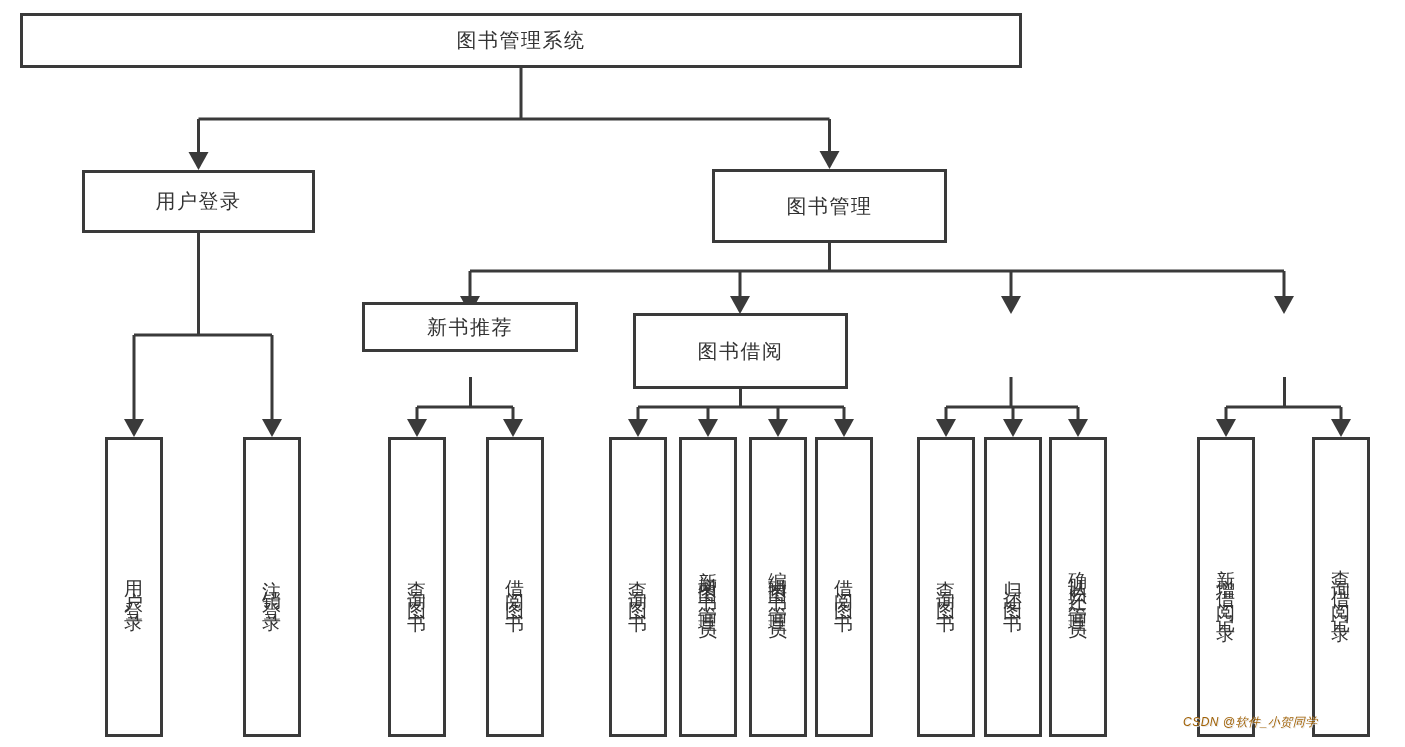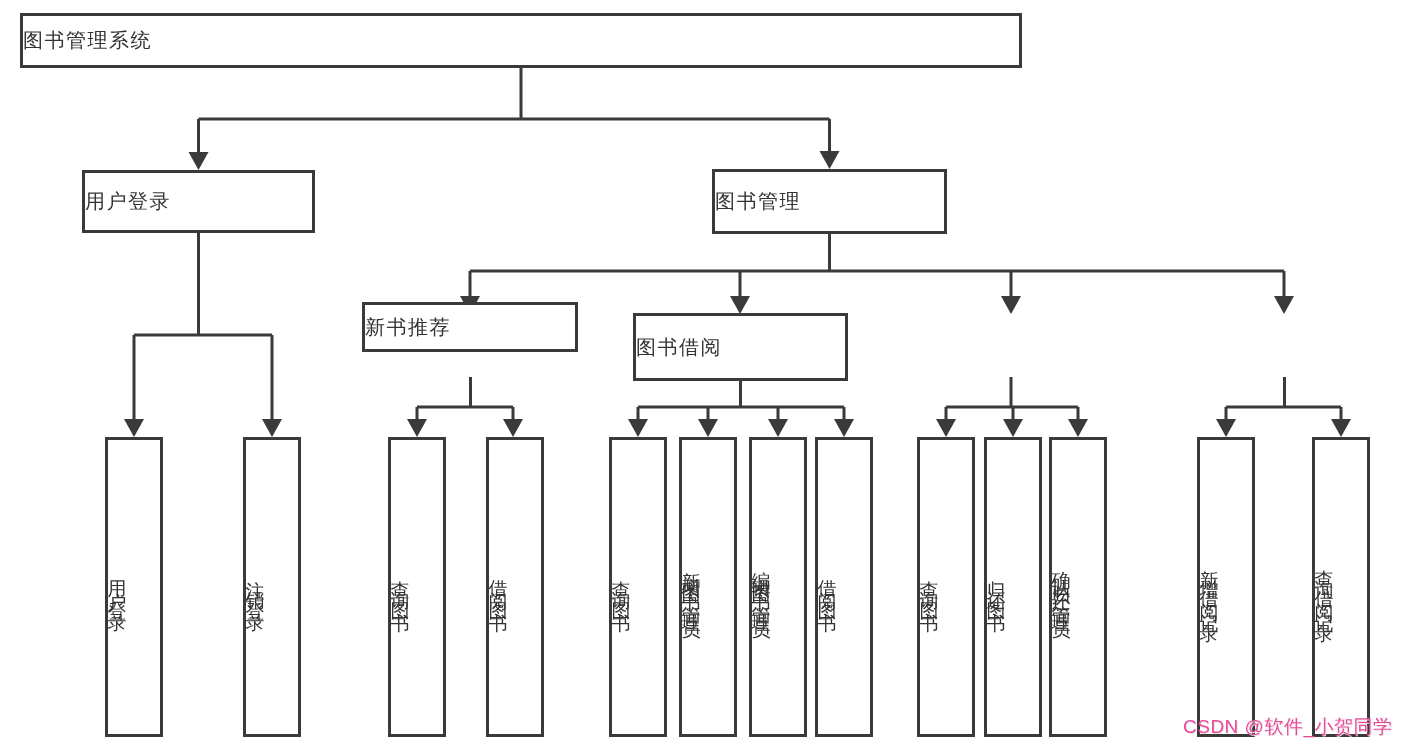--- a/index.html
+++ b/index.html
@@ -3,33 +3,34 @@
 <meta charset="utf-8">
 <style>
   html,body { margin:0; padding:0; background:#ffffff; }
   .canvas {
     position:relative; width:1405px; height:747px; background:#ffffff;
     font-family:"Liberation Sans","DejaVu Sans",sans-serif; overflow:hidden;
   }
   .wires { position:absolute; left:0; top:0; width:1405px; height:747px; }
   .node {
     position:absolute; background:#ffffff; border:3px solid #3a3a3a;
-    box-sizing:border-box; display:flex; align-items:center; justify-content:flex-start;
+    box-sizing:border-box; display:flex; align-items:center; justify-content:center;
     color:#333333;
   }
   .node.h .lbl { font-size:20px; letter-spacing:1.5px; white-space:nowrap; }
   .node.vert .lbl {
     writing-mode:vertical-rl; text-orientation:mixed;
     font-size:19px; letter-spacing:11px; line-height:1; white-space:nowrap;
   }
   .node.vert.tight .lbl { letter-spacing:7px; }
   .watermark {
-    position:absolute; left:1183px; top:714px; font-size:19px; color:#ec4899;
+    position:absolute; left:1183px; top:714px; font-size:12px; color:#a16207;
     white-space:nowrap; z-index:5; letter-spacing:0.5px;
     text-shadow:1px 1px 0 rgba(230,230,230,0.9);
+    font-style:italic;
   }
 </style>
 </head>
 <body>
 
 <div class="canvas">
 
   <svg class="wires" viewBox="0 0 1405 747" xmlns="http://www.w3.org/2000/svg">
     <g stroke="#3a3a3a" stroke-width="3" fill="none">
 
@@ -70,28 +71,28 @@
     </g>
   </svg>
 
   <div class="node h" style="left:20px;top:13px;width:1002px;height:55px">
     <span class="lbl">图书管理系统</span>
   </div>
 
   <div class="node h" style="left:82px;top:170px;width:233px;height:63px">
     <span class="lbl">用户登录</span>
   </div>
-  <div class="node h" style="left:712px;top:169px;width:235px;height:65px">
+  <div class="node h" style="left:712px;top:169px;width:235px;height:74px">
     <span class="lbl">图书管理</span>
   </div>
 
   <div class="node h" style="left:362px;top:302px;width:216px;height:50px">
     <span class="lbl">新书推荐</span>
   </div>
-  <div class="node h" style="left:633px;top:313px;width:215px;height:68px">
+  <div class="node h" style="left:633px;top:313px;width:215px;height:76px">
     <span class="lbl">图书借阅</span>
   </div>
 
   <div class="node vert" style="left:105px;top:437px;width:58px;height:300px">
     <span class="lbl">用户登录</span>
   </div>
   <div class="node vert" style="left:243px;top:437px;width:58px;height:300px">
     <span class="lbl">注销登录</span>
   </div>
 

